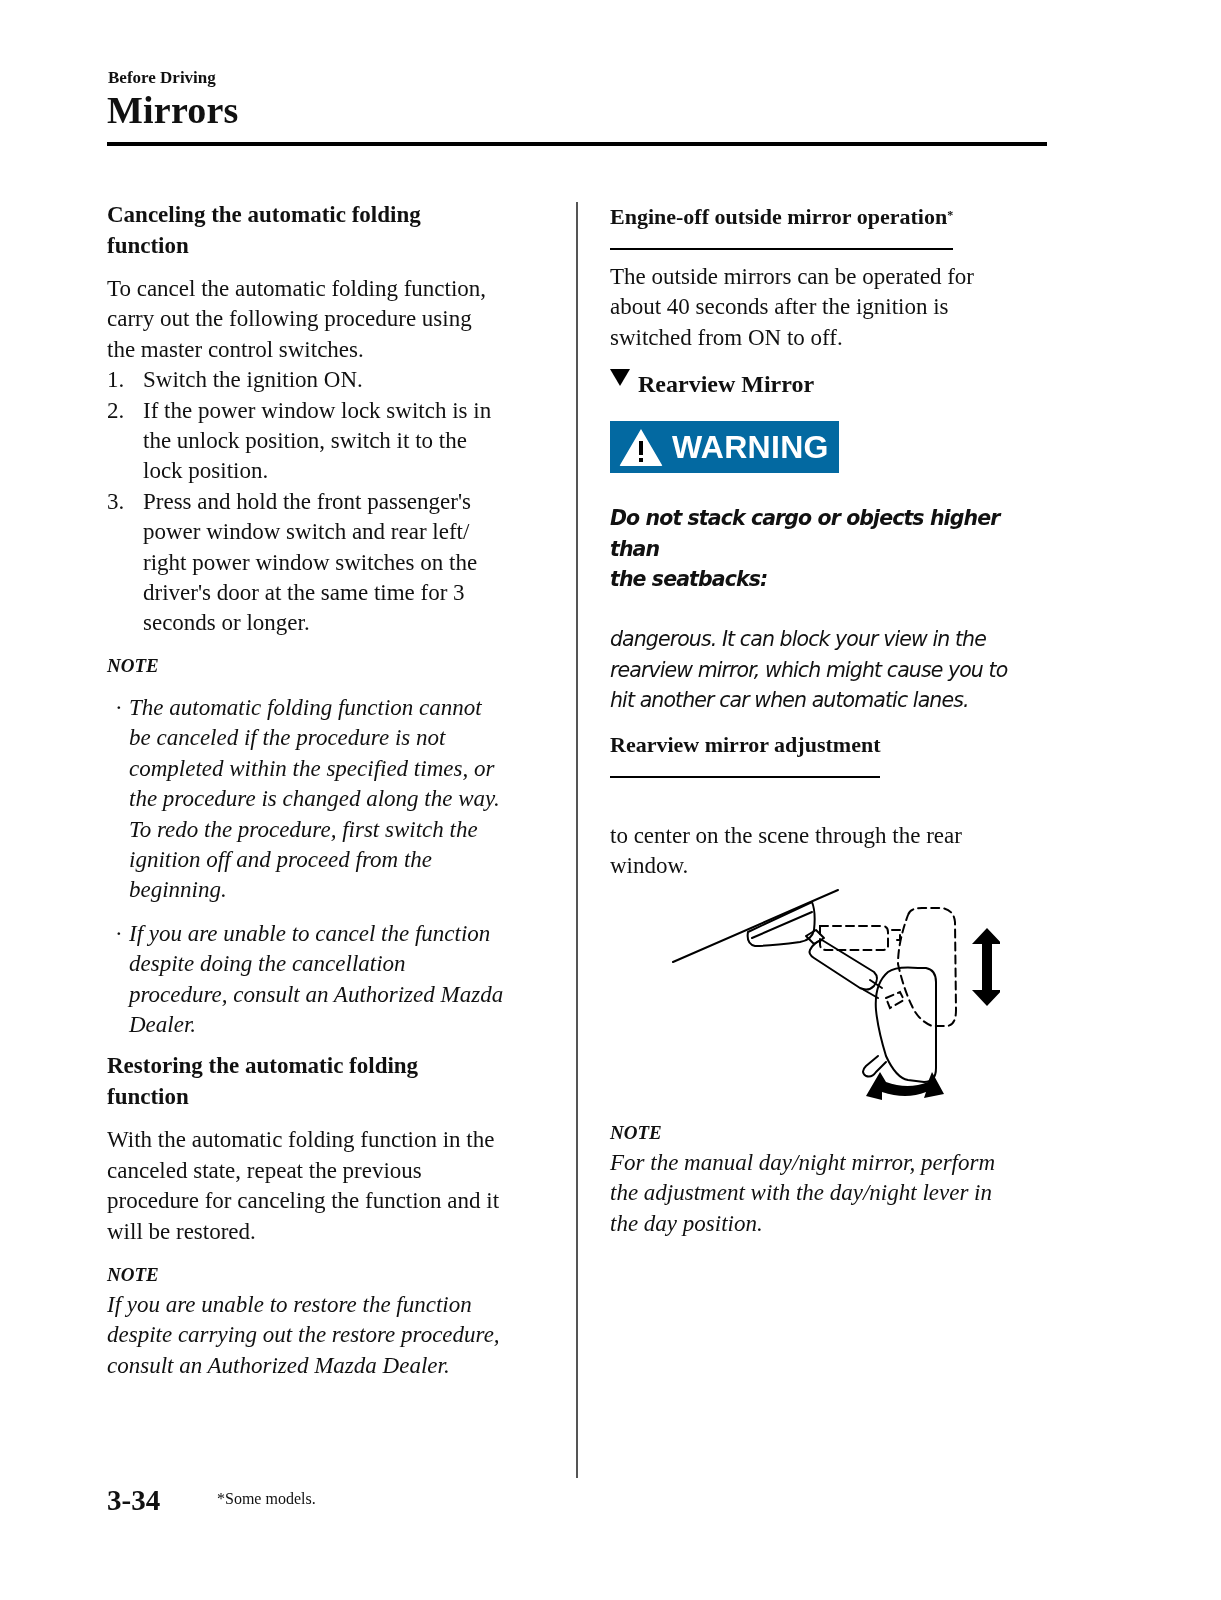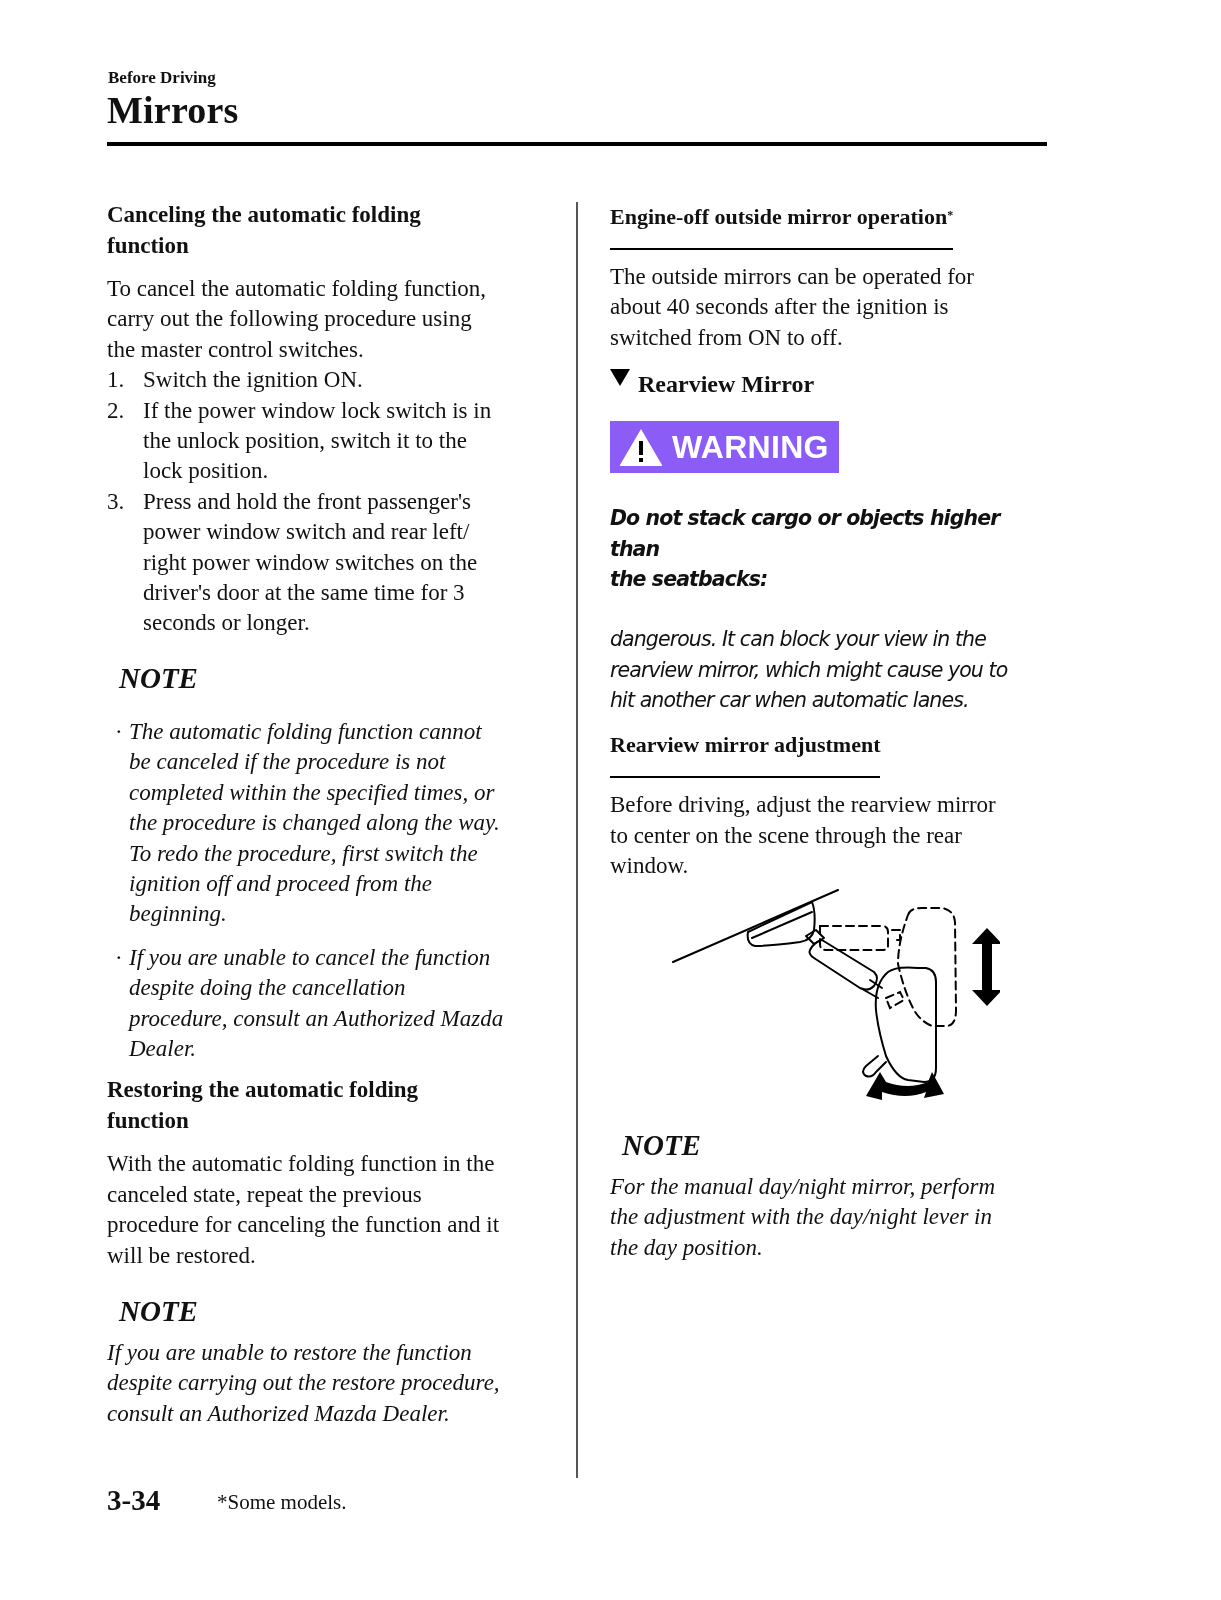--- a/index.html
+++ b/index.html
@@ -11,42 +11,42 @@
   .col-divider { left: 576px; top: 202px; width: 2px; height: 1276px; background: #555; }
 
   .col { position: absolute; width: 440px; }
   .col-left { left: 107px; top: 200px; }
   .col-right { left: 610px; top: 203px; width: 440px; }
 
   .h-bold { font-size: 23px; font-weight: bold; line-height: 30.5px; margin: 0; }
   .h-underline { font-size: 22px; font-weight: bold; line-height: 28px; display: inline-block; border-bottom: 2.5px solid #000; padding-bottom: 17px; margin: 0; }
   .h-underline sup { font-size: 12px; vertical-align: top; position: relative; top: -2px; }
   .p { font-size: 23px; line-height: 30.4px; margin: 0; }
-  .note-label { font-size: 29px; font-weight: bold; font-style: italic; line-height: 30px; margin: 12px; }
+  .note-label { font-size: 19px; font-weight: bold; font-style: italic; line-height: 30px; margin: 0; }
   .italic { font-size: 23px; font-style: italic; line-height: 30.4px; margin: 0; }
 
   ol.steps { list-style: none; margin: 0; padding: 0; }
   ol.steps li { position: relative; padding-left: 36px; font-size: 23px; line-height: 30.4px; }
   ol.steps li .num { position: absolute; left: 0; top: 0; }
 
   ul.notes { list-style: none; margin: 0; padding: 0; }
   ul.notes li { position: relative; padding-left: 22px; font-size: 23px; font-style: italic; line-height: 30.4px; margin-bottom: 13px; }
   ul.notes li .bullet { position: absolute; left: 8px; top: 0; font-style: normal; }
 
   .subhead-tri { font-size: 24px; font-weight: bold; line-height: 30px; display: flex; align-items: flex-start; gap: 8px; }
   .tri { width: 0; height: 0; border-left: 10px solid transparent; border-right: 10px solid transparent; border-top: 17px solid #000; display: inline-block; }
 
-  .warning-badge { display: inline-flex; align-items: center; background: #8b5cf6; color: #fff; height: 52px; padding: 0 10px 0 8px; gap: 8px; }
+  .warning-badge { display: inline-flex; align-items: center; background: #0369a1; color: #fff; height: 52px; padding: 0 10px 0 8px; gap: 8px; }
   .warning-badge .wtext { font-family: "Liberation Sans", sans-serif; font-weight: bold; font-size: 32px; letter-spacing: 0.3px; }
 
   .warn-title { font-family: "DejaVu Sans", sans-serif; font-weight: bold; font-style: italic; font-size: 20.5px; line-height: 30.3px; letter-spacing: -0.9px; margin: 0; }
   .warn-body { font-family: "DejaVu Sans", sans-serif; font-style: italic; font-size: 20.5px; line-height: 30.3px; letter-spacing: -0.9px; margin: 0; }
 
   .page-number { left: 107px; top: 1484px; font-size: 29px; font-weight: bold; }
-  .footnote { left: 217px; top: 1490px; font-size: 21px; }
+  .footnote { left: 217px; top: 1490px; font-size: 16px; }
 </style>
 </head>
 <body>
 
 <div class="abs section-label">Before Driving</div>
 <div class="abs page-title">Mirrors</div>
 <div class="abs title-rule"></div>
 <div class="abs col-divider"></div>
 
 <div class="col col-left">
@@ -168,21 +168,21 @@
       <span>rearview mirror, which might cause you to</span><br>
       <span>hit another car when automatic lanes.</span>
     </p>
   </div>
 
   <div style="height:16px"></div>
   <div>
     <h2 class="h-underline">Rearview mirror adjustment</h2>
     <div style="height:12px"></div>
     <p class="p">
-      <span>Before driving, adjust the rearview mirror</span><br>
+      <br>
       <span>to center on the scene through the rear</span><br>
       <span>window.</span>
     </p>
   </div>
 </div>
 
 <svg class="abs" style="left:660px; top:860px;" width="340" height="240" viewBox="0 0 340 240">
   <g fill="none" stroke="#000" stroke-width="2" stroke-linejoin="round" stroke-linecap="round">
 
     <line x1="13" y1="102" x2="178" y2="30"></line>

